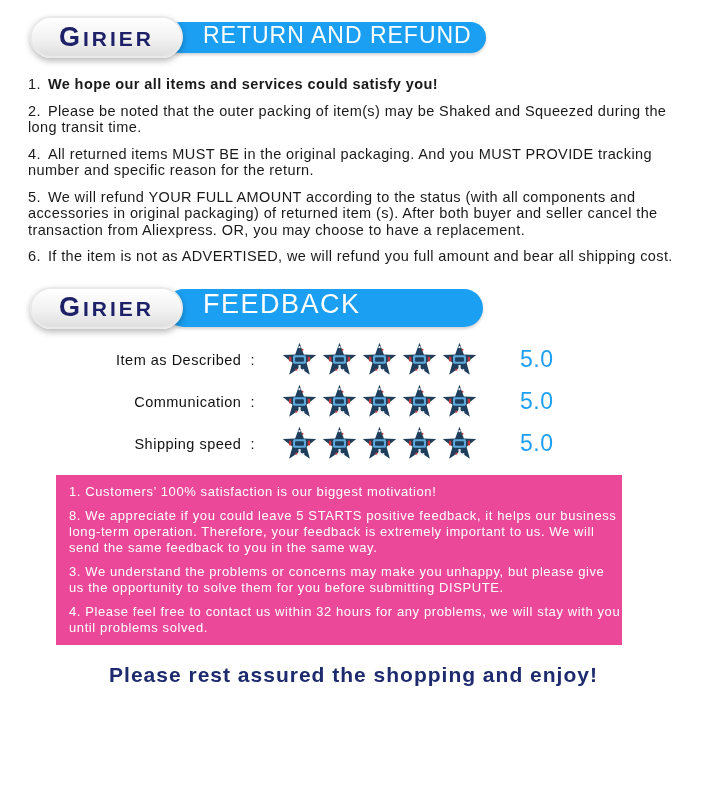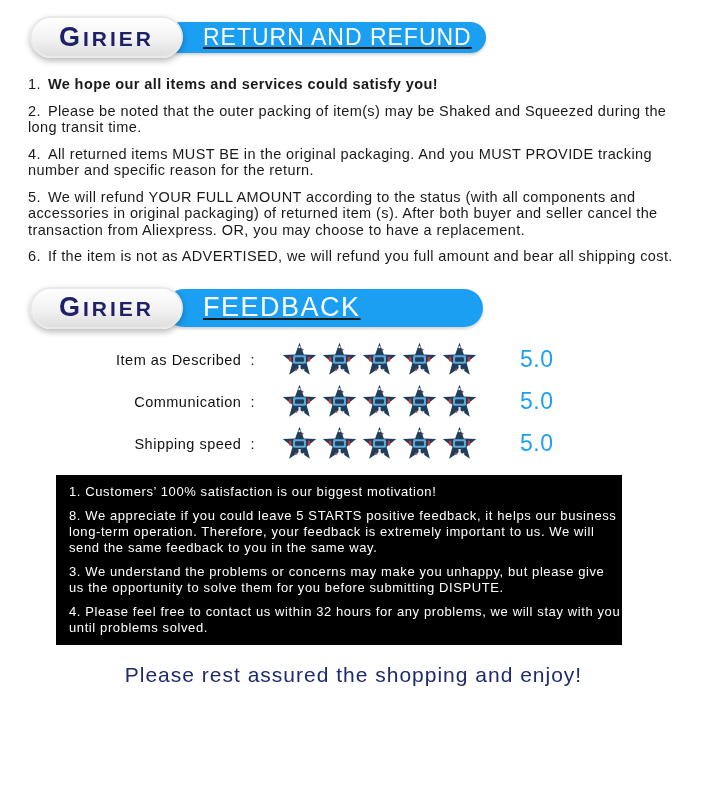--- a/index.html
+++ b/index.html
@@ -12,24 +12,23 @@
     color:#1a1a1a;
     overflow:hidden;
   }
   
   .banner { position:relative; height:46px; margin-left:30px; }
   .banner-bar {
     position:absolute; left:135px; top:8px;
     height:31px; width:321px;
     background:#1b9ff2;
     border-radius:16px;
-    display:flex; align-items:center;
+    display:flex; 
     padding-left:38px;
     box-shadow:0 2px 3px rgba(0,0,0,0.18);
-    text-decoration:underline;
   }
   .banner2 .banner-bar { top:4px; height:38px; width:318px; border-radius:19px; }
   .banner-title {
     color:#ffffff; font-size:23px; letter-spacing:1px; white-space:nowrap;
   }
   .banner2 .banner-title { font-size:27px; letter-spacing:1.5px; }
   .logo-pill {
     position:absolute; left:0; top:2px;
     width:153px; height:42px;
     background:linear-gradient(180deg,#ffffff 0%,#f2f2f2 55%,#dedede 100%);
@@ -62,32 +61,32 @@
   }
   .stars { display:flex; gap:3px; margin-left:26px; }
   .star { width:37px; height:37px; display:block; }
   .rating-score {
     margin-left:42px; font-size:23px; color:#1e9ff2; letter-spacing:0.5px;
   }
   
   .notes-box {
     margin:10px 0 0 56px;
     width:566px;
-    background:#000000;
+    background:#ec4899;
     padding:9px 0 7px 13px;
   }
   .notes-box p {
     color:#ffffff; font-size:13px; line-height:16px; letter-spacing:0.6px;
     margin-bottom:8px;
   }
   .notes-box p:last-child { margin-bottom:2px; }
   
   .footer {
     margin-top:18px; text-align:center;
-    font-size:21px; font-weight:normal; letter-spacing:1px;
+    font-size:21px; font-weight:bold; letter-spacing:1px;
     color:#1d2a6e;
   }
   .svg-defs { position:absolute; width:0; height:0; overflow:hidden; }
 </style>
 </head>
 <body>
 
 <svg class="svg-defs" xmlns="http://www.w3.org/2000/svg">
   <symbol id="star-sym" viewBox="0 0 40 40">
     <path d="M20 2 L24.7 14.5 L38.1 15.1 L27.6 23.5 L31.2 36.4 L20 29 L8.8 36.4 L12.4 23.5 L1.9 15.1 L15.3 14.5 Z" fill="#1e3e5c"></path>

